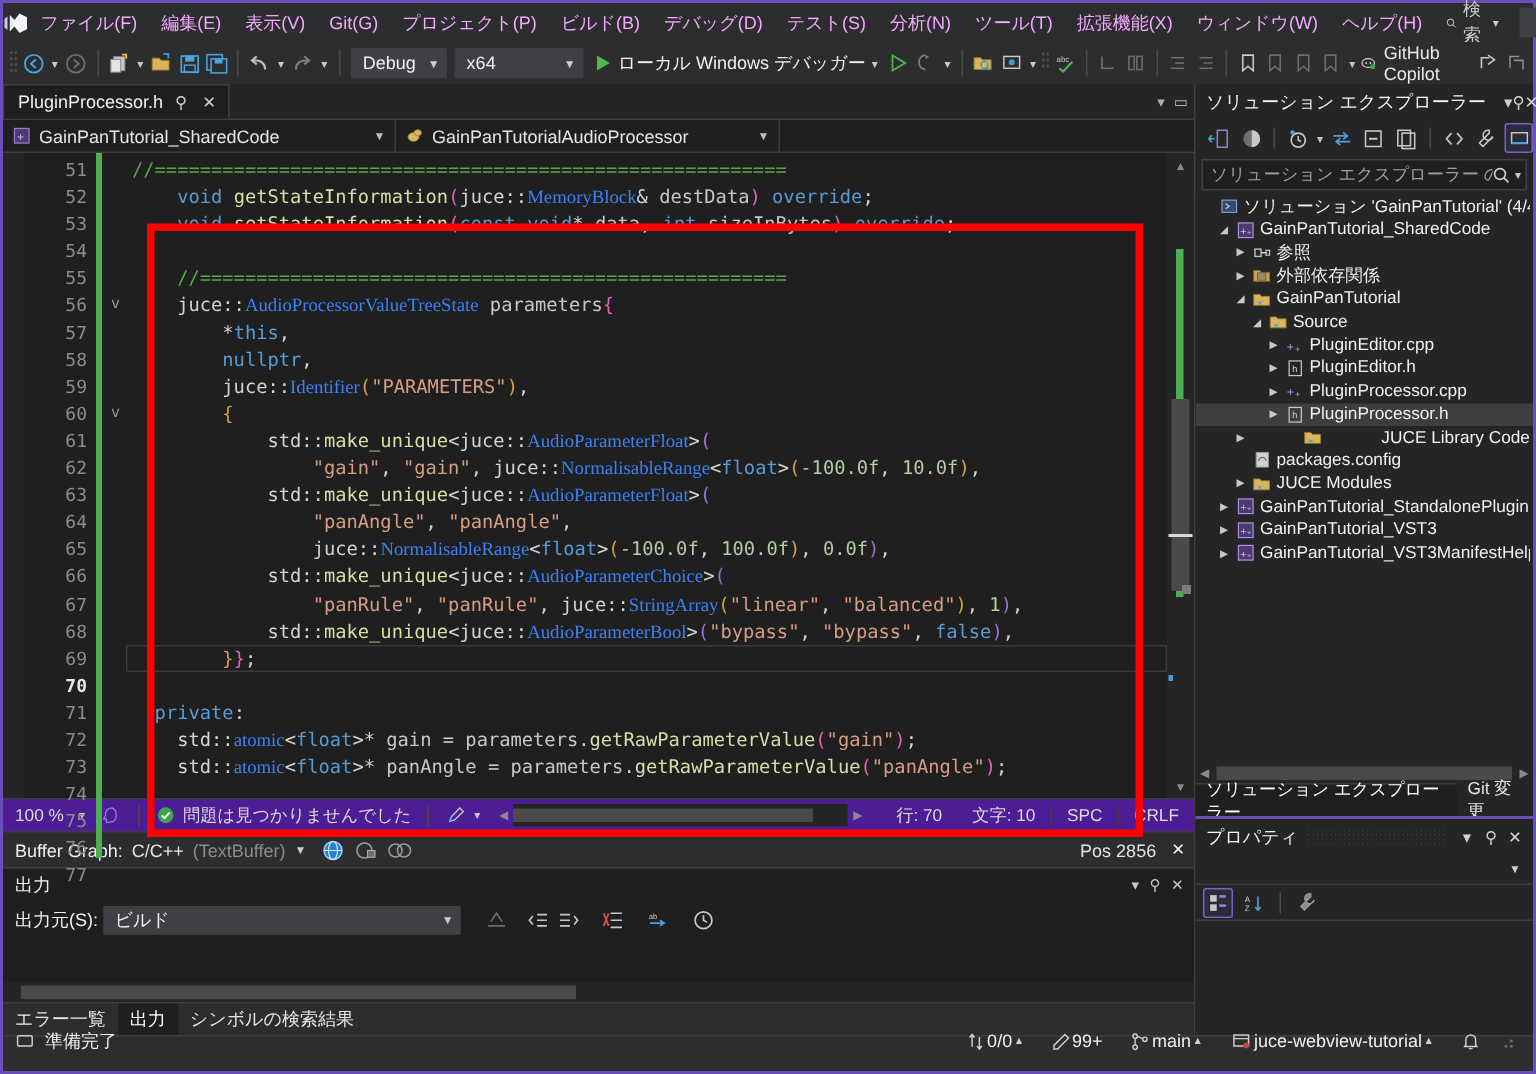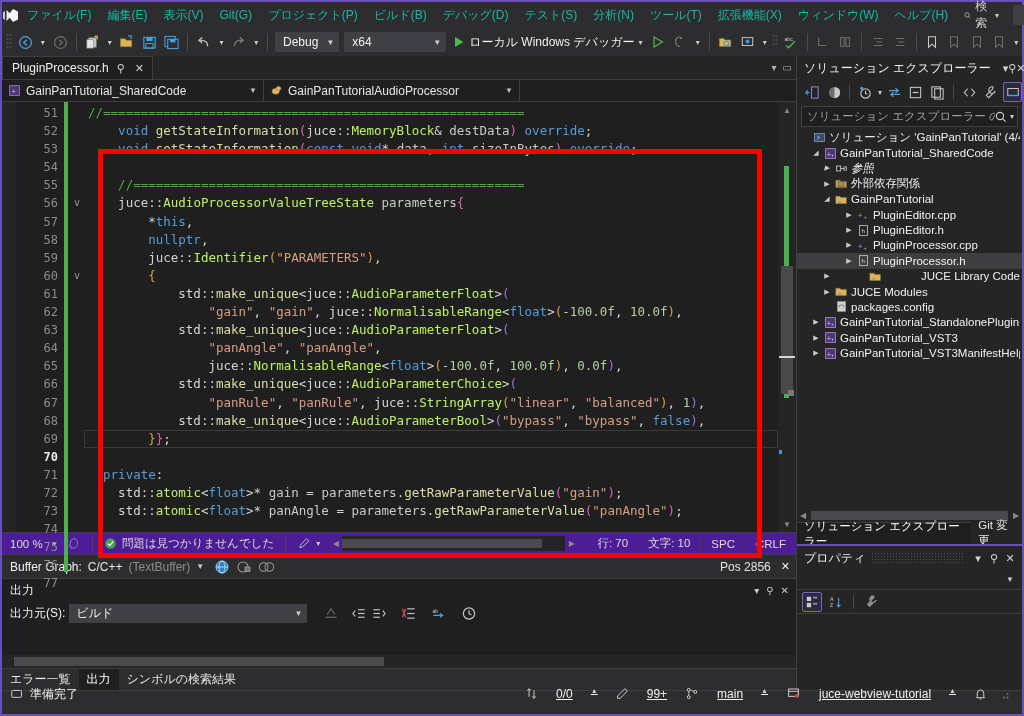--- a/index.html
+++ b/index.html
@@ -31,21 +31,21 @@
     flex: none;
     border-top: 2px solid #6a4fb8;
   }
   .vs-logo {
     width: 30px; height: 28px;
     display: flex; align-items: center; justify-content: center;
   }
   .menu-list { display: flex; align-items: center; height: 28px; }
   .menu-item {
     padding: 0 8px; height: 28px; line-height: 28px;
-    font-size: 12px; color: #14b8a6; white-space: nowrap; cursor: default;
+    font-size: 12px; color: #f0abfc; white-space: nowrap; cursor: default;
   }
   .title-spacer { flex: 1; }
   .title-search {
     display: flex; align-items: center; gap: 4px;
     padding: 0 8px; height: 22px; color: #ccc; font-size: 12px;
     margin-right: 6px;
   }
   .title-proj {
     background: #3f3f46; color: #fff; font-size: 12px;
     padding: 3px 12px; border-radius: 2px; margin-right: 8px;
@@ -141,21 +141,21 @@
   .codearea {
     flex: 1; position: relative; background: #1f1f1f; overflow: hidden;
     font-family: "DejaVu Sans Mono", monospace; font-size: 12.5px;
     padding-top: 2px; min-width: 0;
   }
   .cl { height: 18.1px; line-height: 18.1px; white-space: pre; padding-left: 4px; }
   .cl.curline { outline: 1px solid #3a3a3a; outline-offset: -1px; }
   
   .c-com { color: #57a64a; }
   .c-kw  { color: #569cd6; }
-  .c-typ { color: #bef264; }
+  .c-typ { color: #3b82f6; font-family: Liberation Serif, serif; }
   .c-str { color: #d69d85; }
   .c-num { color: #b5cea8; }
   .c-pun { color: #d4d4d4; }
   .c-par { color: #e060c0; }
   .c-par2{ color: #d7a041; }
   .c-par3{ color: #9f70d8; }
   .c-fn  { color: #dcdcaa; }
   .c-def { color: #d4d4d4; }
   .c-mem { color: #c8c8c8; }
 
@@ -284,21 +284,21 @@
   .props-body { flex: 1; background: #252526; }
 
   
   .statusbar {
     height: 24px; background: #2d2d30; display: flex; align-items: center; flex: none;
     font-size: 12px; color: #f1f1f1; padding: 0 4px 17px 8px; gap: 6px;
     border-top: 1px solid #3e3e42;
   }
   .sb-left { display: flex; align-items: center; gap: 6px; }
   .sb-right { margin-left: auto; display: flex; align-items: center; gap: 0; }
-  .sb-item { display: flex; gap: 18px; padding: 0 9px; white-space: nowrap; text-decoration: underline; }
+  .sb-item { display: flex; align-items: center; gap: 1px; padding: 0 9px; white-space: nowrap; }
   .sb-caret { font-size: 7px; color: #d0d0d0; }
   svg { display: block; }
 </style>
 </head>
 <body>
 
 <div id="app">
 
   <div class="titlebar">
     <div class="vs-logo">
@@ -516,20 +516,41 @@
         <path d="M4 2 L12 2 L12 14 L8 10.5 L4 14 Z" fill="none" stroke="#6e6e6e" stroke-width="1.2"></path>
       </svg>
     </div>
     <div class="tb-btn">
       <svg width="14" height="14" viewBox="0 0 16 16">
         <path d="M4 2 L12 2 L12 14 L8 10.5 L4 14 Z" fill="none" stroke="#6e6e6e" stroke-width="1.2"></path>
       </svg>
     </div>
     <div class="tb-caret">▾</div>
 
+    <div class="tb-copilot">
+      <svg width="15" height="14" viewBox="0 0 16 16">
+        <ellipse cx="8" cy="8" rx="6.5" ry="4.6" fill="none" stroke="#d0d0d0" stroke-width="1.2"></ellipse>
+        <circle cx="5.8" cy="8" r="1" fill="#d0d0d0"></circle>
+          <circle cx="10.2" cy="8" r="1" fill="#d0d0d0"></circle>
+        <circle cx="12.6" cy="12" r="2.6" fill="#3fa34d"></circle>
+      </svg>
+      <span>GitHub Copilot</span>
+      <span style="padding-left:4px">
+        <svg width="14" height="14" viewBox="0 0 16 16">
+          <path d="M3 12 L3 4 L9 4" fill="none" stroke="#c9c9c9" stroke-width="1.2"></path>
+          <path d="M8 2 L13 5.5 L8 9" fill="none" stroke="#c9c9c9" stroke-width="1.2"></path>
+        </svg>
+      </span>
+      <span>
+        <svg width="14" height="14" viewBox="0 0 16 16">
+          <path d="M3 12 L3 3 L10 3" fill="none" stroke="#8c8c8c" stroke-width="1.2"></path>
+          <path d="M13 13 L13 6 L6 6" fill="none" stroke="#8c8c8c" stroke-width="1.2"></path>
+        </svg>
+      </span>
+    </div>
   </div>
 
   <div class="mainrow">
 
     <div class="leftcol">
 
       <div class="tabstrip">
         <div class="tab-active">
           <span>PluginProcessor.h</span>
           <span class="tab-pin">⚲</span>
@@ -919,21 +940,21 @@
             <span class="tw" style="transform: rotate(0deg);">◢</span>
             <span class="ticon">
               <svg width="13" height="13" viewBox="0 0 16 16">
                 <rect x="2" y="2" width="12" height="12" fill="#4a3a6e" stroke="#b08fe0" stroke-width="1"></rect>
                 <text x="3.5" y="12" font-size="9" fill="#d8b0ff" font-family="Liberation Sans">+</text>
                 <text x="9" y="12" font-size="6" fill="#d8b0ff" font-family="Liberation Sans">+</text>
               </svg>
             </span>
             <span class="tlabel">GainPanTutorial_SharedCode</span>
           </div>
-          <div class="tr" style="padding-left: 24px; font-style: italic;">
+          <div class="tr" style="padding-left: 24px;">
             <span class="tw" style="transform: none;">▶</span>
             <span class="ticon">
               <svg width="13" height="13" viewBox="0 0 16 16">
                 <rect x="2" y="5" width="5" height="6" fill="none" stroke="#c9c9c9" stroke-width="1.1"></rect>
                 <line x1="7" y1="8" x2="12" y2="8" stroke="#c9c9c9" stroke-width="1.1"></line>
                 <rect x="11" y="6" width="3" height="4" fill="none" stroke="#c9c9c9" stroke-width="1"></rect>
               </svg>
             </span>
             <span class="tlabel">参照</span>
           </div>
@@ -950,20 +971,30 @@
           <div class="tr" style="padding-left: 24px;">
             <span class="tw" style="transform: rotate(0deg);">◢</span>
             <span class="ticon">
               <svg width="13" height="13" viewBox="0 0 16 16">
                 <path d="M1 13 L1 4 L6 4 L7.3 5.6 L14 5.6 L14 13 Z" fill="#d9b45a" stroke="#9a7a28" stroke-width=".7"></path>
                 <path d="M4 10 L8 10 L6 13 Z" fill="#4aa3e0"></path>
               </svg>
             </span>
             <span class="tlabel">GainPanTutorial</span>
           </div>
+          <div class="tr" style="padding-left: 35px;">
+            <span class="tw" style="transform: rotate(0deg);">◢</span>
+            <span class="ticon">
+              <svg width="13" height="13" viewBox="0 0 16 16">
+                <path d="M1 13 L1 4 L6 4 L7.3 5.6 L14 5.6 L14 13 Z" fill="#d9b45a" stroke="#9a7a28" stroke-width=".7"></path>
+                <path d="M4 10 L8 10 L6 13 Z" fill="#4aa3e0"></path>
+              </svg>
+            </span>
+            <span class="tlabel">Source</span>
+          </div>
           <div class="tr" style="padding-left: 46px;">
             <span class="tw" style="transform: none;">▶</span>
             <span class="ticon">
               <svg width="13" height="13" viewBox="0 0 16 16">
                 <text x="1" y="12" font-size="10" fill="#b08fe0" font-family="Liberation Sans">+</text>
                 <text x="8" y="13" font-size="7" fill="#b08fe0" font-family="Liberation Sans">+</text>
               </svg>
             </span>
             <span class="tlabel">PluginEditor.cpp</span>
           </div>
@@ -1001,38 +1032,38 @@
             <span class="tw" style="transform: none;">▶</span>
             <span class="ticon">
               <svg width="13" height="13" viewBox="0 0 16 16">
                 <path d="M1 13 L1 4 L6 4 L7.3 5.6 L14 5.6 L14 13 Z" fill="#d9b45a" stroke="#9a7a28" stroke-width=".7"></path>
                 <path d="M4 10 L8 10 L6 13 Z" fill="#4aa3e0"></path>
               </svg>
             </span>
             <span class="tlabel">JUCE Library Code</span>
           </div>
           <div class="tr" style="padding-left: 24px;">
+            <span class="tw" style="transform: none;"></span>
+            <span class="ticon">
+              <svg width="13" height="13" viewBox="0 0 16 16">
+                <rect x="3" y="2" width="10" height="12" fill="#d0d0d0" stroke="#9a9a9a" stroke-width=".8"></rect>
+                <path d="M5 9 A3 3 0 0 1 11 9" fill="none" stroke="#6a6a6a" stroke-width="1.1"></path>
+              </svg>
+            </span>
+            <span class="tlabel">packages.config</span>
+          </div>
+          <div class="tr" style="padding-left: 24px;">
             <span class="tw" style="transform: none;">▶</span>
             <span class="ticon">
               <svg width="13" height="13" viewBox="0 0 16 16">
                 <path d="M1 13 L1 4 L6 4 L7.3 5.6 L14 5.6 L14 13 Z" fill="#d9b45a" stroke="#9a7a28" stroke-width=".7"></path>
                 <path d="M4 10 L8 10 L6 13 Z" fill="#4aa3e0"></path>
               </svg>
             </span>
             <span class="tlabel">JUCE Modules</span>
-          </div>
-          <div class="tr" style="padding-left: 24px;">
-            <span class="tw" style="transform: none;"></span>
-            <span class="ticon">
-              <svg width="13" height="13" viewBox="0 0 16 16">
-                <rect x="3" y="2" width="10" height="12" fill="#d0d0d0" stroke="#9a9a9a" stroke-width=".8"></rect>
-                <path d="M5 9 A3 3 0 0 1 11 9" fill="none" stroke="#6a6a6a" stroke-width="1.1"></path>
-              </svg>
-            </span>
-            <span class="tlabel">packages.config</span>
           </div>
           <div class="tr" style="padding-left: 13px;">
             <span class="tw" style="transform: none;">▶</span>
             <span class="ticon">
               <svg width="13" height="13" viewBox="0 0 16 16">
                 <rect x="2" y="2" width="12" height="12" fill="#4a3a6e" stroke="#b08fe0" stroke-width="1"></rect>
                 <text x="3.5" y="12" font-size="9" fill="#d8b0ff" font-family="Liberation Sans">+</text>
                 <text x="9" y="12" font-size="6" fill="#d8b0ff" font-family="Liberation Sans">+</text>
               </svg>
             </span>

